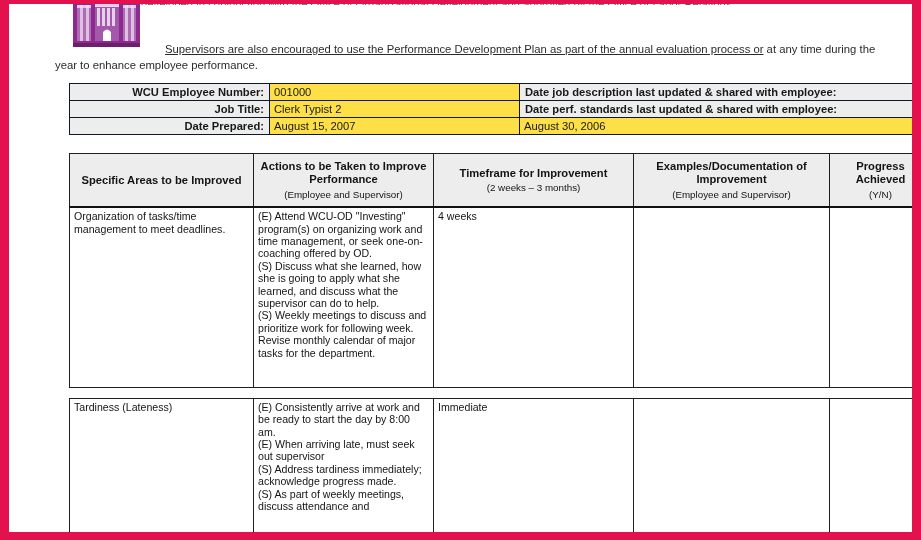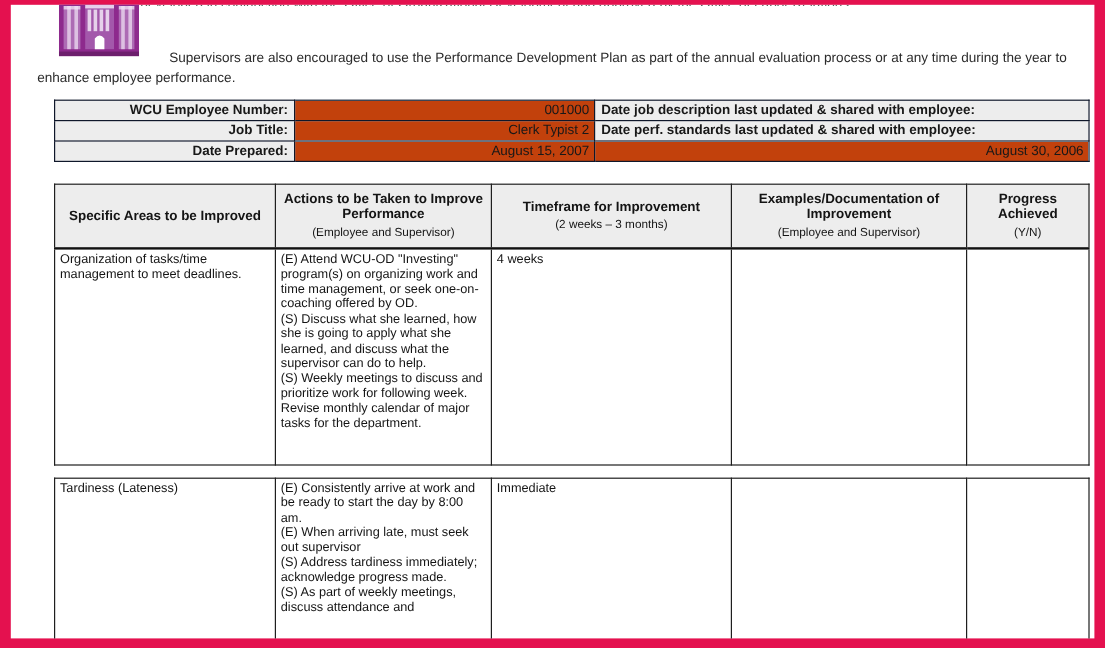--- a/index.html
+++ b/index.html
@@ -21,20 +21,21 @@
     overflow: hidden;
   }
   #sheet {
     position: absolute;
     left: 9px;
     top: 4px;
     right: 9px;
     bottom: 8px;
     background: #ffffff;
     overflow: hidden;
+    padding-left: 24px;
   }
 
   
   .intro {
     position: relative;
     padding: 0 22px 0 22px;
   }
   .logo {
     position: absolute;
     left: 40px;
@@ -63,21 +64,21 @@
     height: 8px;
     overflow: hidden;
     color: #5b5b5b;
     line-height: 15.5px;
     margin-top: -7px;
   }
   .para-2 {
     margin-left: 0px;
     padding-top: 7px;
   }
-  .para-2 .indent { padding-left: 110px; }
+  .para-2 .indent { padding-left: 110px; text-decoration: underline; }
 
   
   table { border-collapse: collapse; }
 
   .info-table {
     margin: 10px 0 0 36px;
     width: 862px;
     table-layout: fixed;
   }
   .info-table td {
@@ -90,22 +91,22 @@
     white-space: nowrap;
     overflow: hidden;
   }
   .lbl {
     background: #ededed;
     font-weight: bold;
     text-align: right;
     padding-right: 5px !important;
   }
   .val {
-    background: #c2410c;
-    text-align: right;
+    background: #fde047;
+    text-align: left;
   }
   .hdr-lbl {
     background: #ededed;
     font-weight: bold;
     text-align: left;
     padding-left: 5px !important;
   }
 
   
   .grid {

